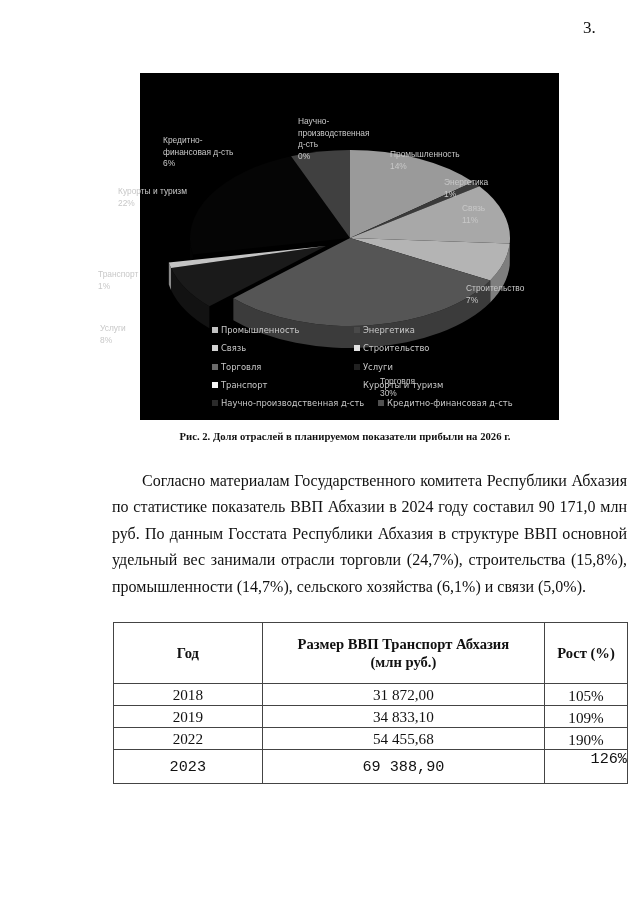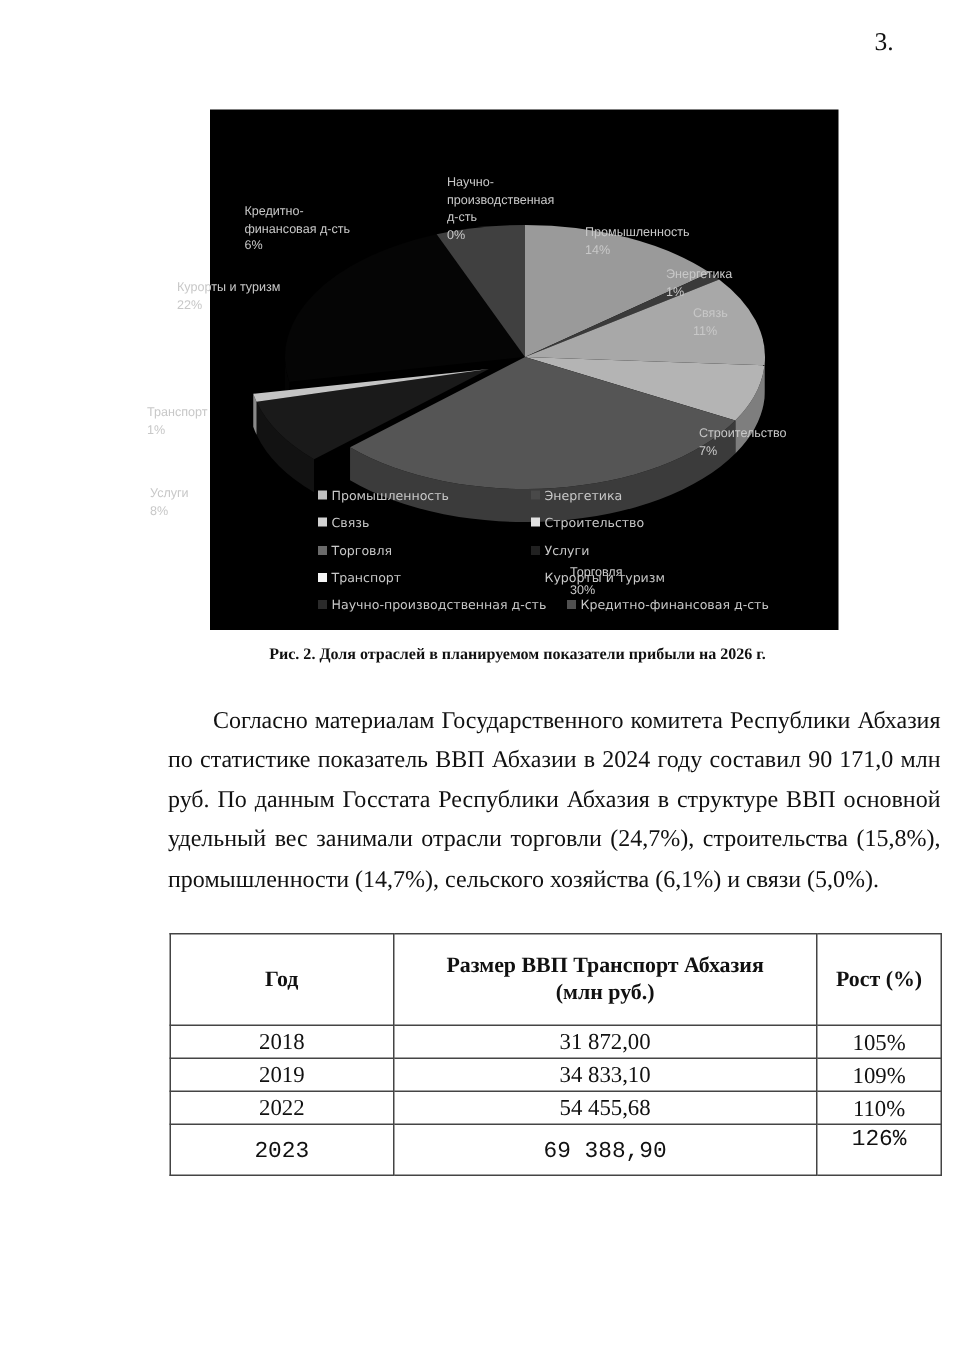--- a/index.html
+++ b/index.html
@@ -14,21 +14,21 @@
   .para { position:absolute; left:112px; top:468px; width:515px; font-size:16px; line-height:26.4px; text-align:justify; }
   .para .l { display:block; white-space:nowrap; text-align-last:justify; text-align:justify; }
   .para .l.first { text-indent:30px; }
   .para .l.last { text-align-last:left; }
   table.gdp { position:absolute; left:113px; top:603px; width:515px; border-collapse:collapse; font-size:15.2px;margin-top:19px; }
   table.gdp td, table.gdp th { border:1px solid #444; padding:0; text-align:center; }
   table.gdp th { font-weight:bold; height:60px; font-size:14.6px; line-height:18px; }
   table.gdp td { height:21px; line-height:20px; }
   table.gdp td.g { vertical-align:bottom; line-height:18px; }
   table.gdp tr.lastrow td { height:33px;font-family:Liberation Mono, monospace; }
-  table.gdp tr.lastrow td.g { vertical-align:top; }
+  table.gdp tr.lastrow td.g { vertical-align:top;text-align:right; }
 </style>
 </head>
 <body>
 
 <div class="page-num">3.</div>
 
 <div class="chart">
   <svg id="pie-svg" width="419" height="347">
       <path d="M370,165 A160,88 0 0 1 369.6842765485235,170.52556571857957 L369.6842765485235,192.52556571857957 A160,88 0 0 0 370,187 Z" fill="#767676"></path>
       <path d="M369.6842765485235,170.52556571857957 A160,88 0 0 1 350.2090688070182,207.39432332095095 L350.2090688070182,229.39432332095095 A160,88 0 0 0 369.6842765485235,192.52556571857957 Z" fill="#7e7e7e"></path>
@@ -134,21 +134,21 @@
     <td class="g">105%</td>
   </tr>
   <tr>
     <td>2019</td>
     <td>34 833,10</td>
     <td class="g">109%</td>
   </tr>
   <tr>
     <td>2022</td>
     <td>54 455,68</td>
-    <td class="g">110%</td>
+    <td class="g">190%</td>
   </tr>
   <tr class="lastrow">
     <td>2023</td>
     <td>69 388,90</td>
     <td class="g">126%</td>
   </tr>
 </tbody>
   </table>
 
 </body></html>

